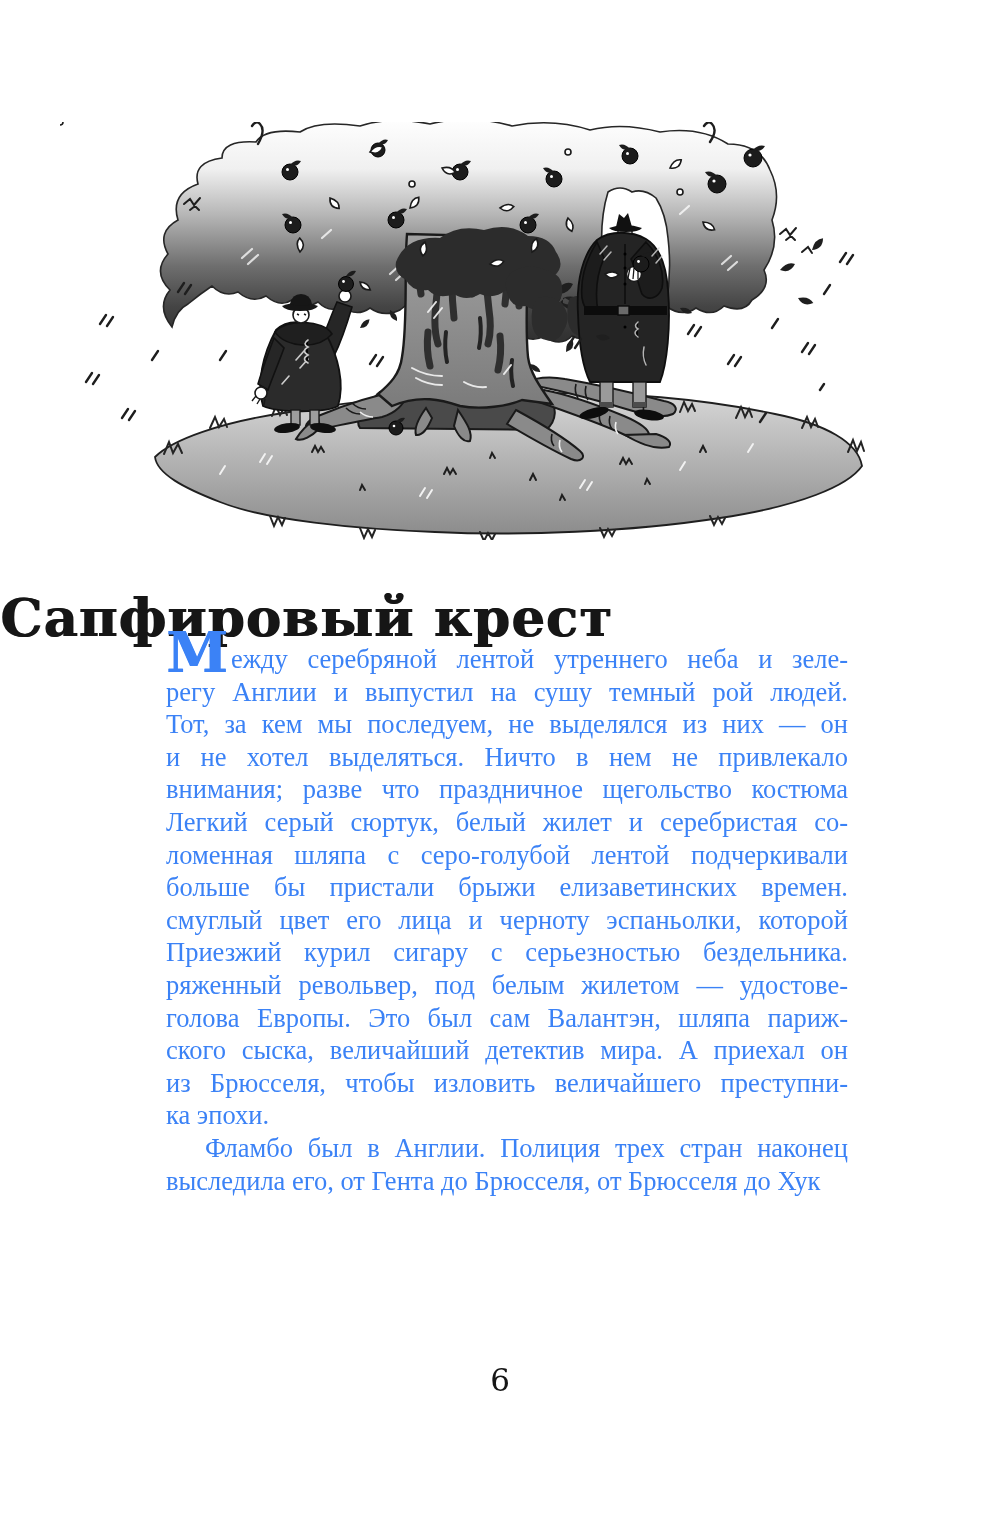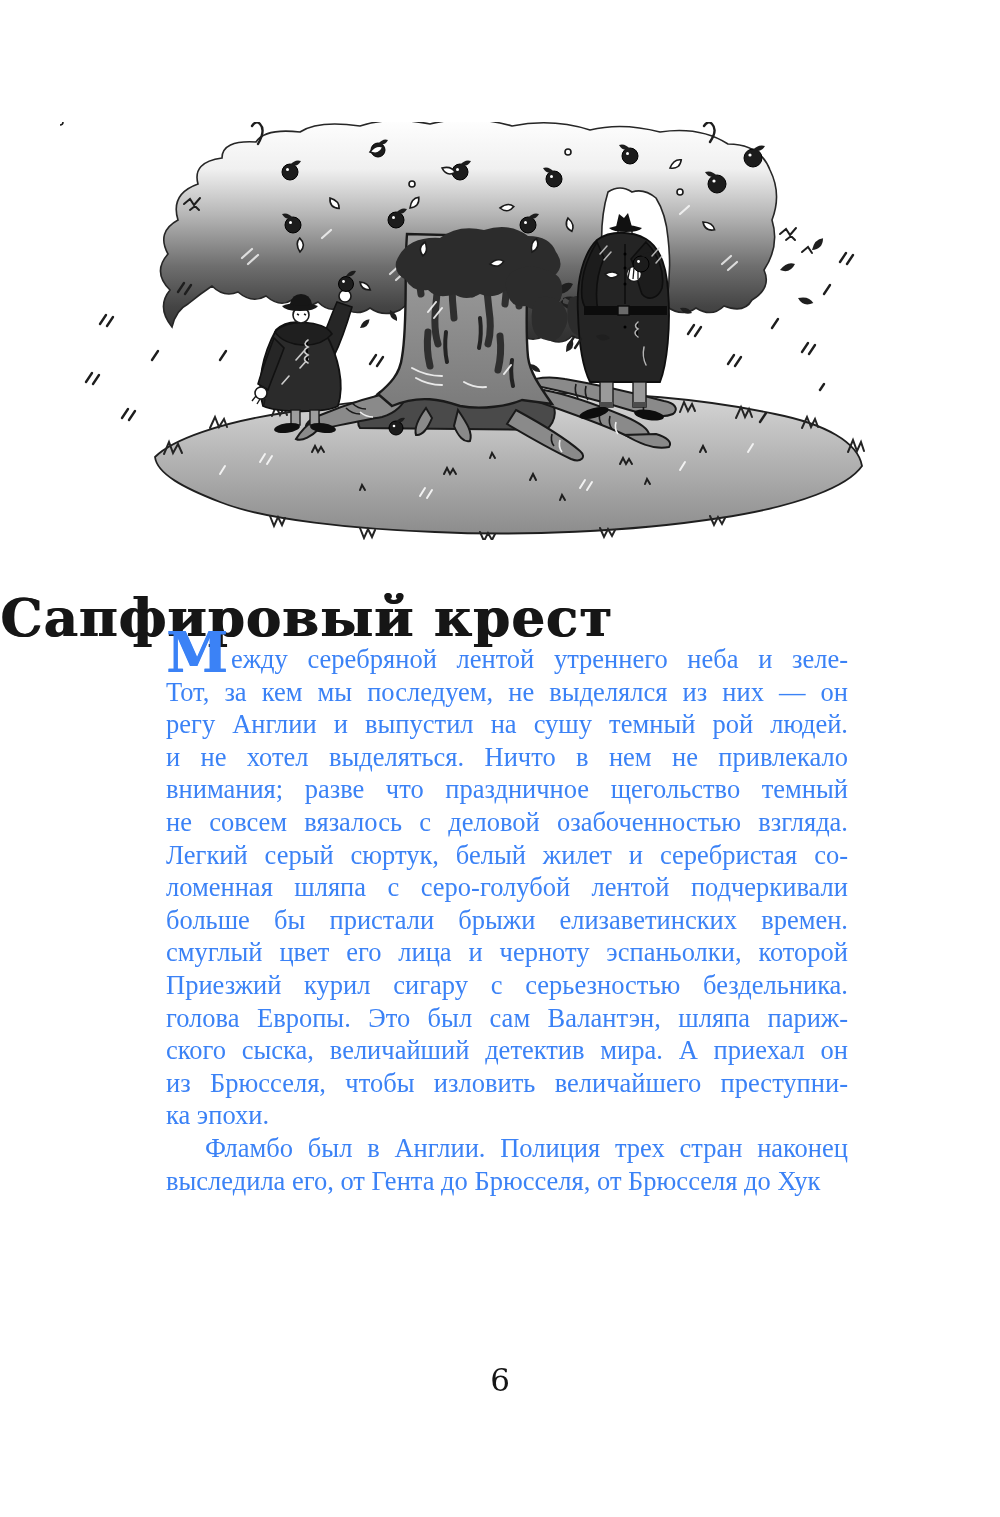--- a/index.html
+++ b/index.html
@@ -394,30 +394,30 @@
       <path d="M720,112 l6,-5 l4,6 l6,-7 M726,118 l5,-4 l4,4" stroke-width="2"></path>
       <path d="M742,130 l6,-5 l4,6" stroke-width="2"></path>
     </g>
   </svg>
 
   <h1 class="title">Сапфировый крест</h1>
 
   <div class="bodytext">
     <div class="line"><span class="dropcap">М</span><span>ежду  серебряной  лентой  утреннего  неба  и  зеле-</span></div>
     <div>
+        <div class="line">регу Англии и выпустил на сушу темный рой людей.</div>
         <div class="line">Тот, за кем мы последуем, не выделялся из них — он</div>
-        <div class="line">регу Англии и выпустил на сушу темный рой людей.</div>
         <div class="line">и не хотел выделяться. Ничто в нем не привлекало</div>
-        <div class="line">внимания; разве что праздничное щегольство темный</div>
-        <div class="line">не совсем вязалось с деловой озабоченностью взгляда.</div>
+        <div class="line">внимания; разве что праздничное щегольство костюма</div>
         <div class="line">Легкий серый сюртук, белый жилет и серебристая со-</div>
         <div class="line">ломенная шляпа с серо-голубой лентой подчеркивали</div>
         <div class="line">больше бы пристали брыжи елизаветинских времен.</div>
         <div class="line">смуглый цвет его лица и черноту эспаньолки, которой</div>
         <div class="line">Приезжий курил сигару с серьезностью бездельника.</div>
+        <div class="line">ряженный револьвер, под белым жилетом — удостове-</div>
         <div class="line">голова Европы. Это был сам Валантэн, шляпа париж-</div>
         <div class="line">ского сыска, величайший детектив мира. А приехал он</div>
         <div class="line">из Брюсселя, чтобы изловить величайшего преступни-</div>
         <div class="line end">ка эпохи.</div>
         <div class="line indent">Фламбо был в Англии. Полиция трех стран наконец</div>
         <div class="line end">выследила его, от Гента до Брюсселя, от Брюсселя до Хук</div>
       </div>
   </div>
 
   <div class="pagenum">6</div>

